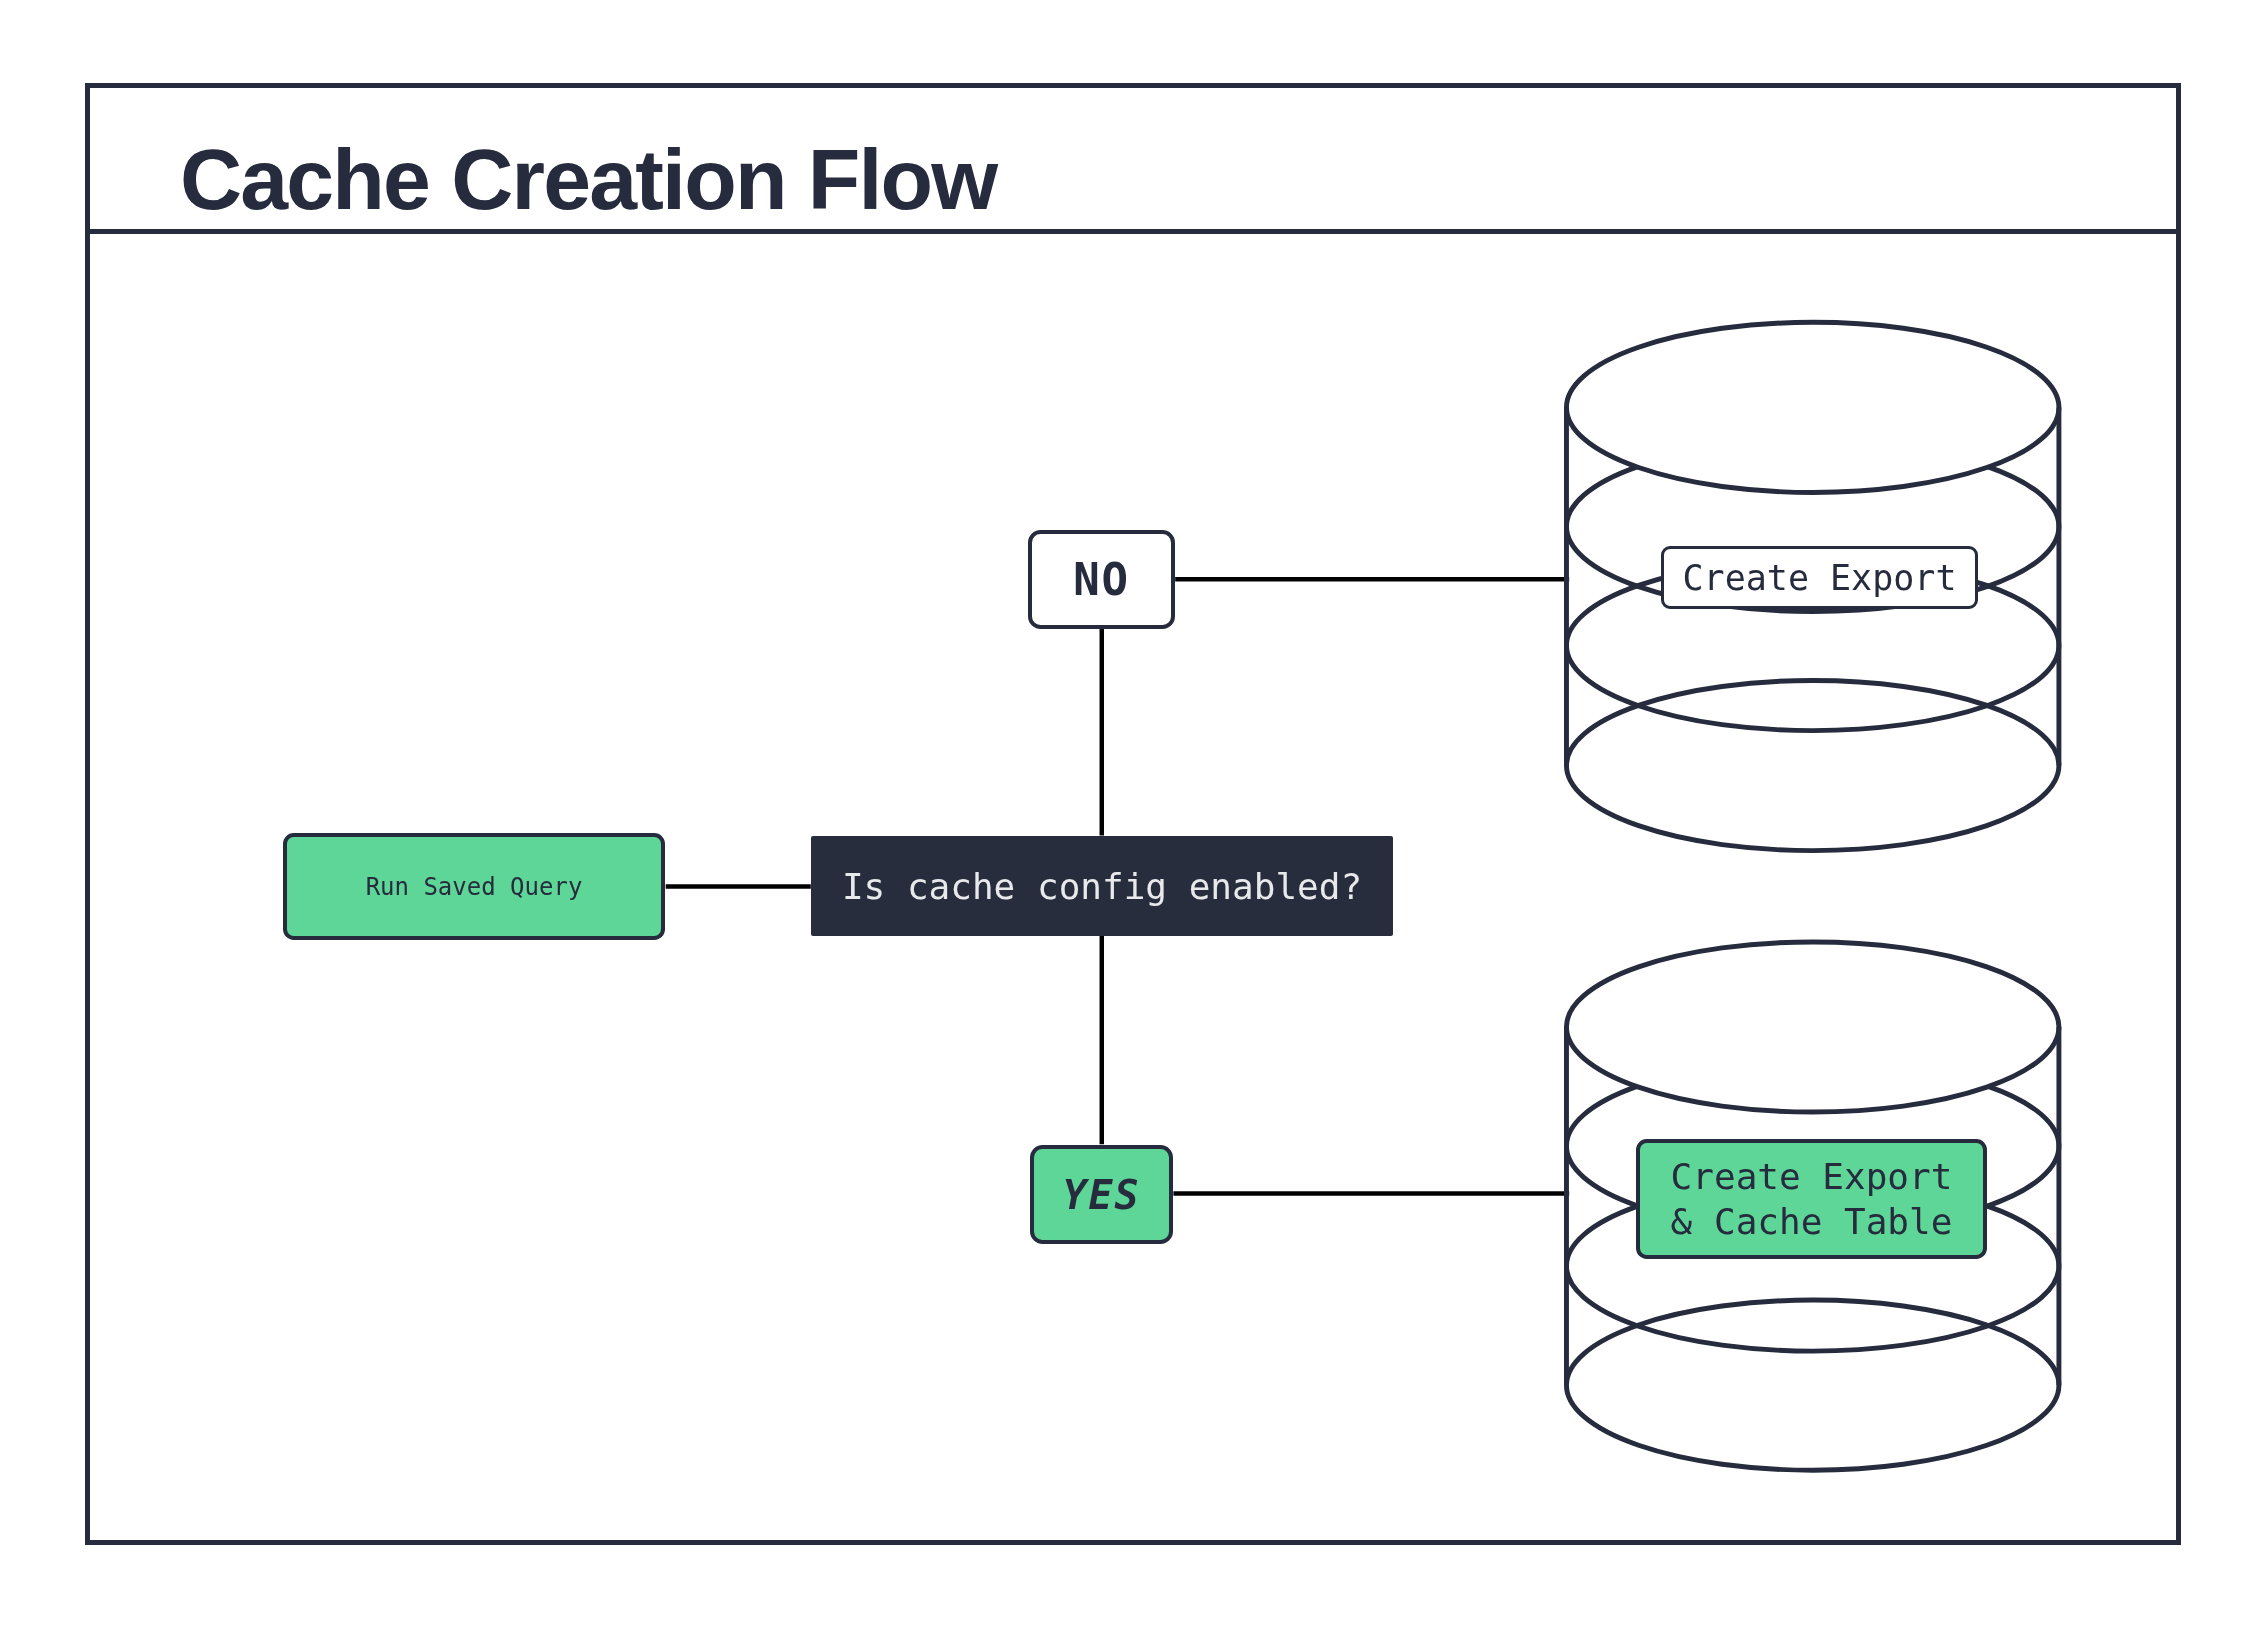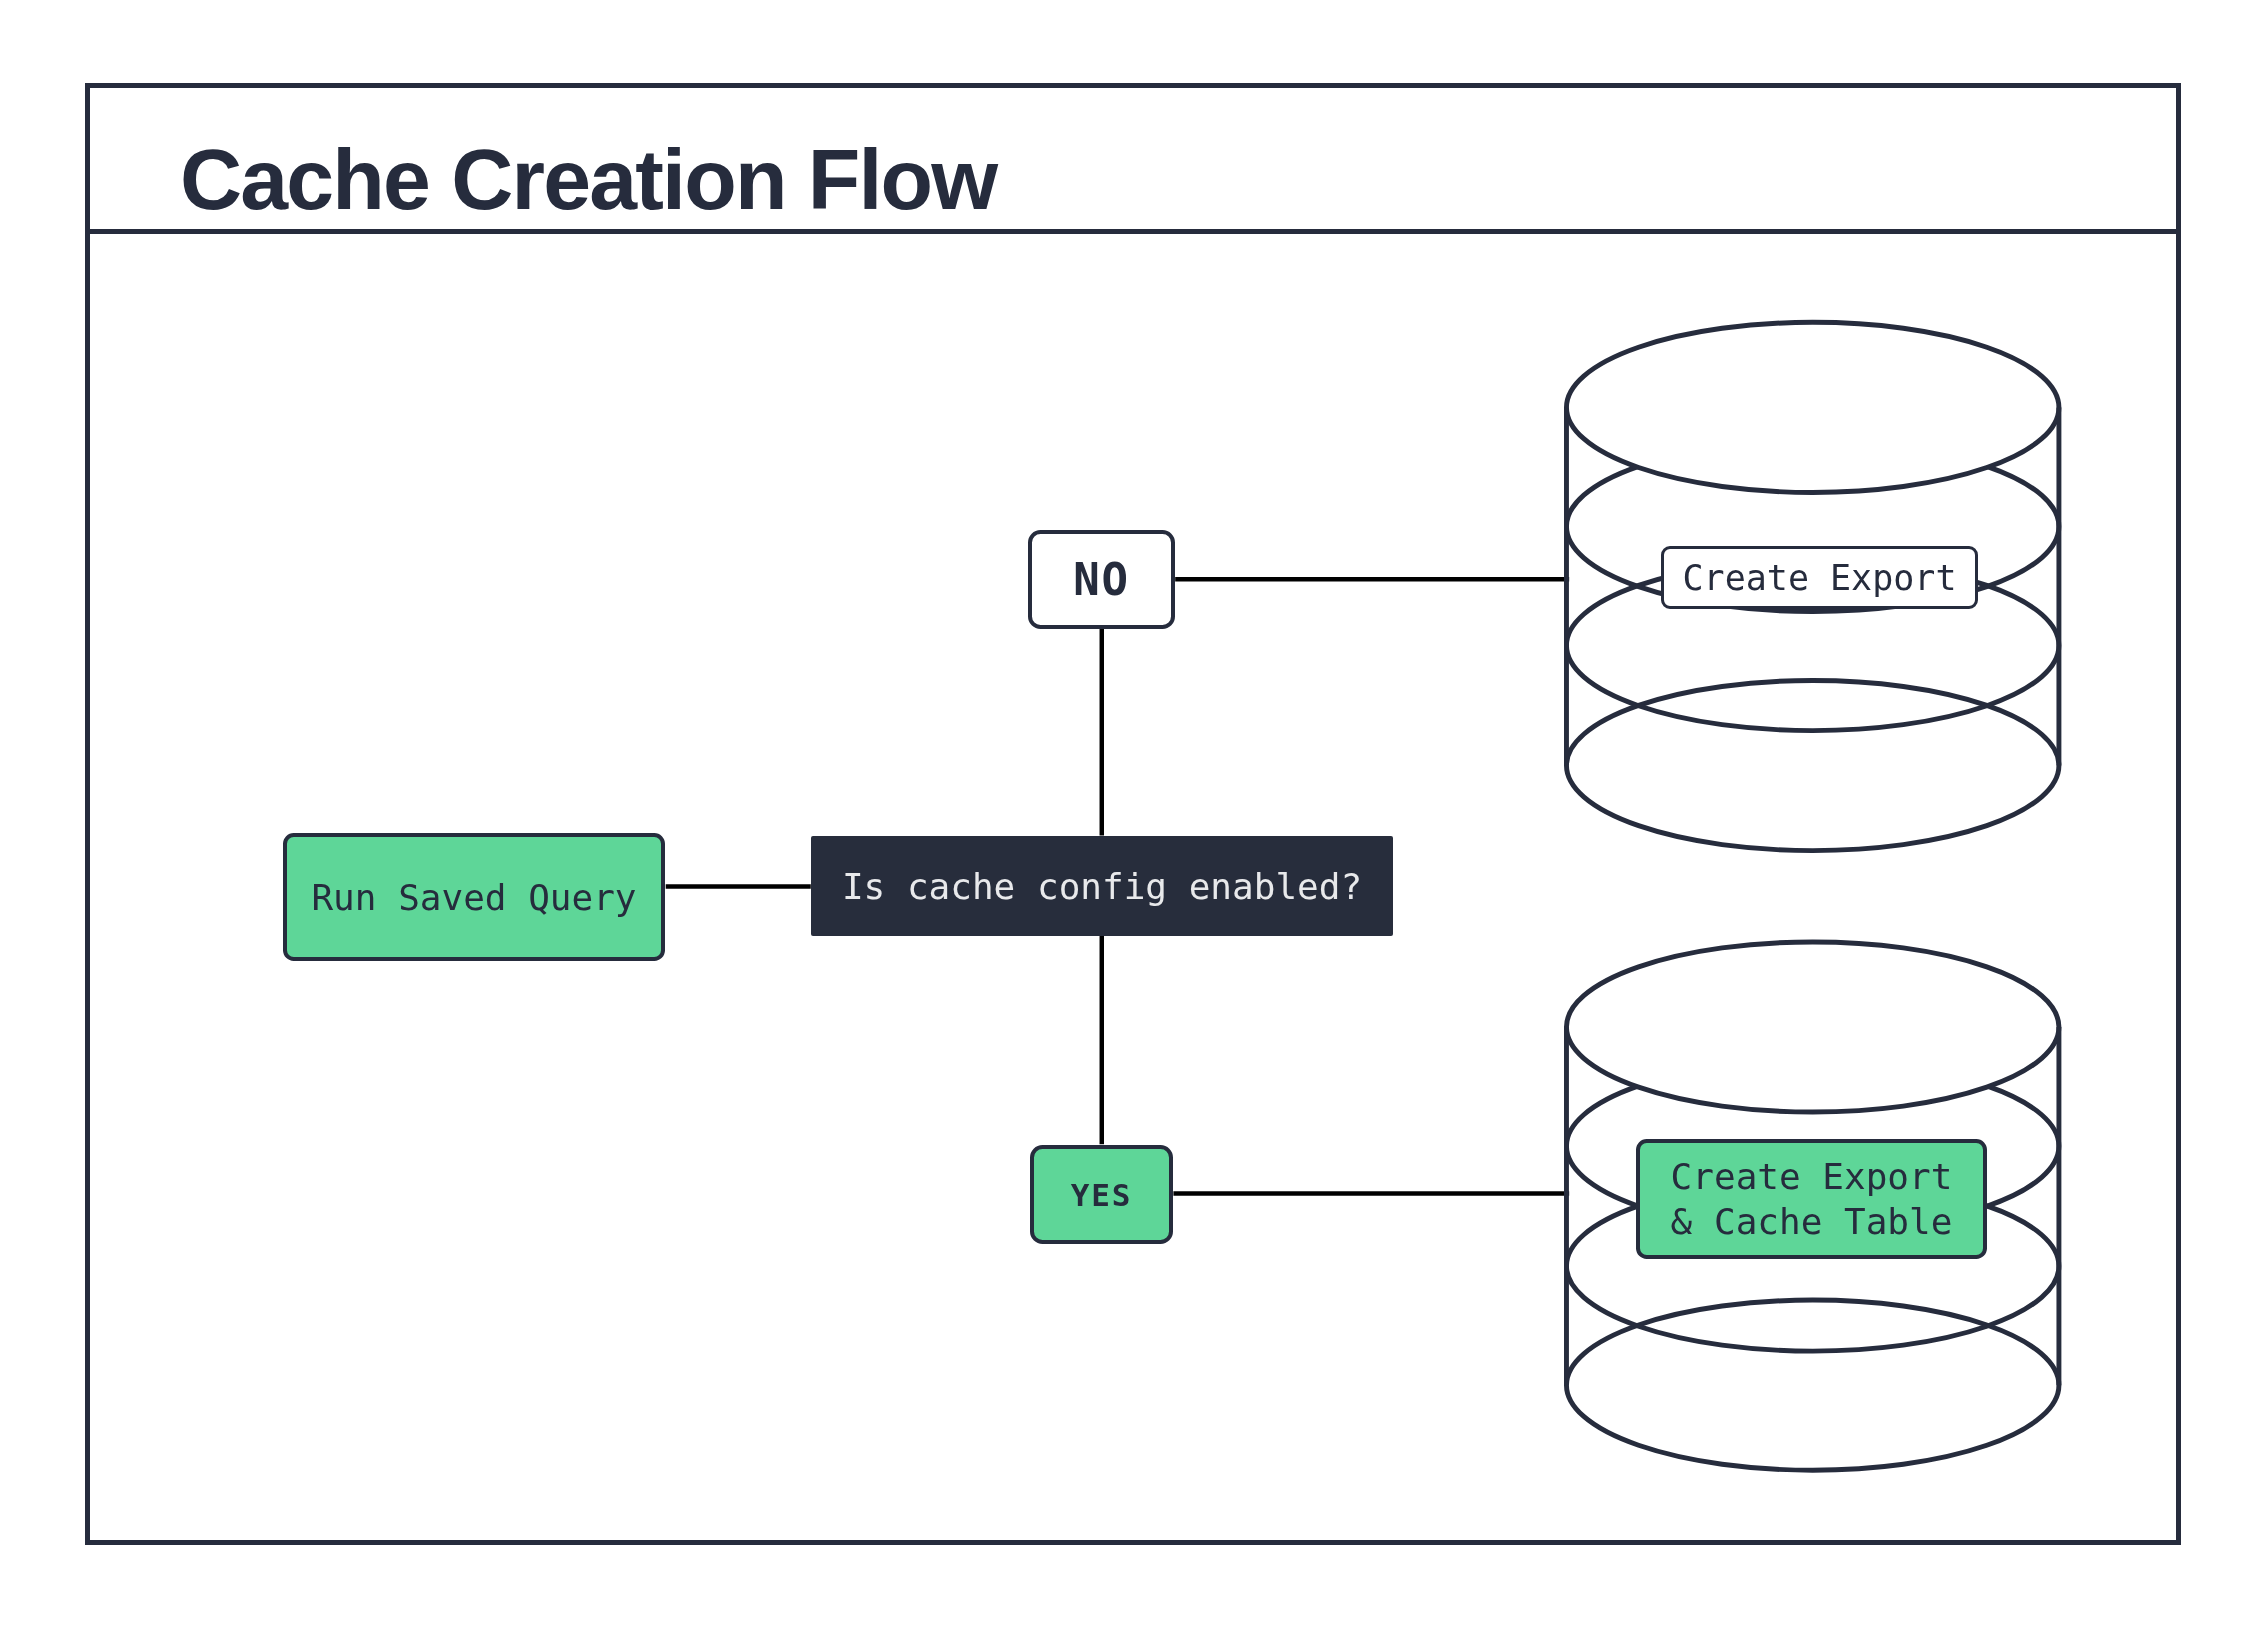--- a/index.html
+++ b/index.html
@@ -47,25 +47,25 @@
     z-index: 2;
     box-sizing: border-box;
     display: flex;
     align-items: center;
     justify-content: center;
     text-align: center;
     color: var(--text-dark, #262c3d);
     font-family: "DejaVu Sans Mono", monospace;
   }
   .node-start {
-    left: 283px; top: 833px; width: 382px; height: 128px;
+    left: 283px; top: 833px; width: 382px; height: 107px;
     background: var(--accent-green, #5ed698);
     border: 4.5px solid var(--stroke-navy, #262c3d);
     border-radius: 10.7px;
-    font-size: 36px;
+    font-size: 24px;
   }
   .node-decision {
     left: 811px; top: 836px; width: 582px; height: 100px;
     background: var(--fill-dark, #272d3c);
     border-radius: 2px;
     color: var(--text-light, #e8e9eb);
     font-size: 36px;
   }
   .node-no {
     left: 1028px; top: 530px; width: 147px; height: 99px;
@@ -74,23 +74,24 @@
     border-radius: 12.5px;
     font-size: 44px;
     font-weight: 600;
     letter-spacing: 1.8px;
   }
   .node-yes {
     left: 1030px; top: 1145px; width: 143px; height: 99px;
     background: var(--accent-green, #5ed698);
     border: 4.5px solid var(--stroke-navy, #262c3d);
     border-radius: 12.5px;
-    font-size: 31px;
+    font-size: 40px;
     font-weight: 600;
     letter-spacing: 1.8px;
+    font-style: italic;
   }
   .node-export {
     left: 1661px; top: 546px; width: 317px; height: 63px;
     background: #ffffff;
     border: 3.6px solid var(--stroke-navy, #262c3d);
     border-radius: 9px;
     font-size: 35px;
   }
   .node-export-cache {
     left: 1636px; top: 1139px; width: 351px; height: 120px;

